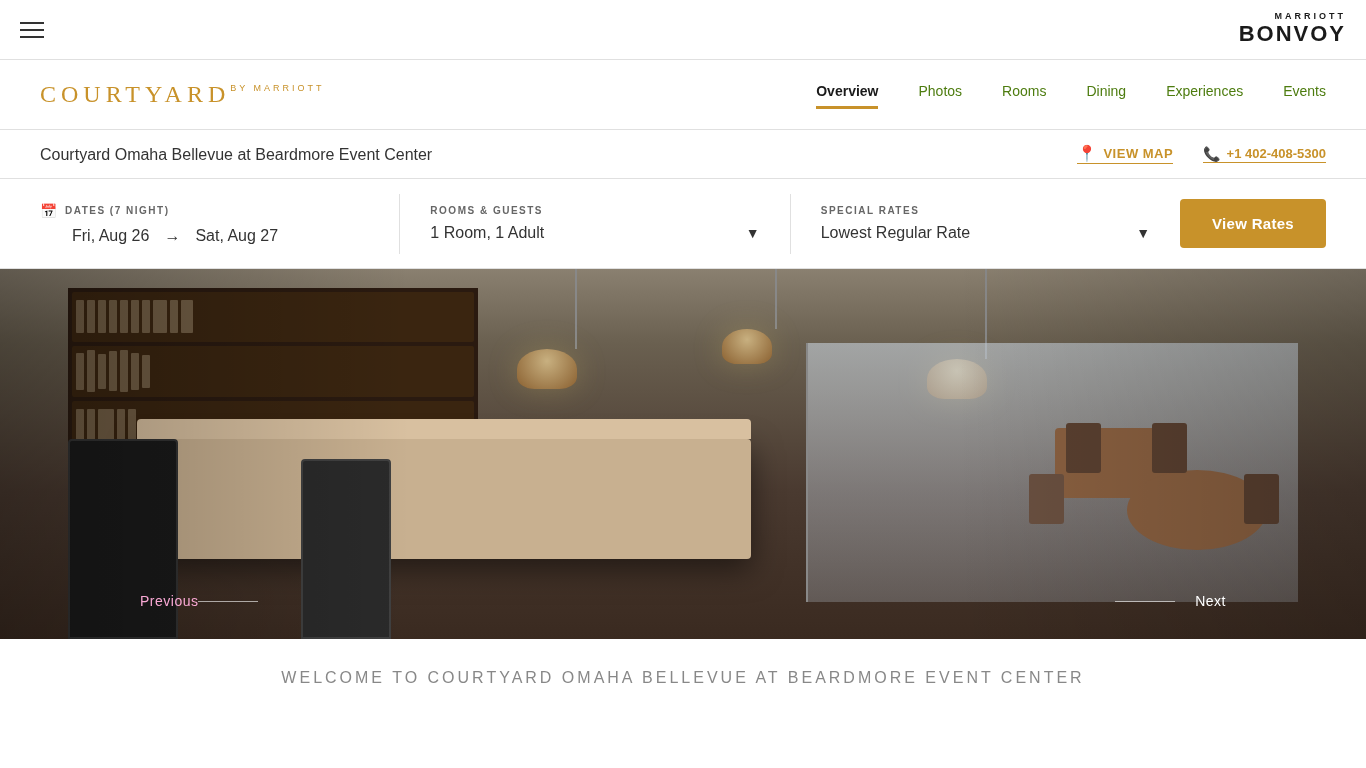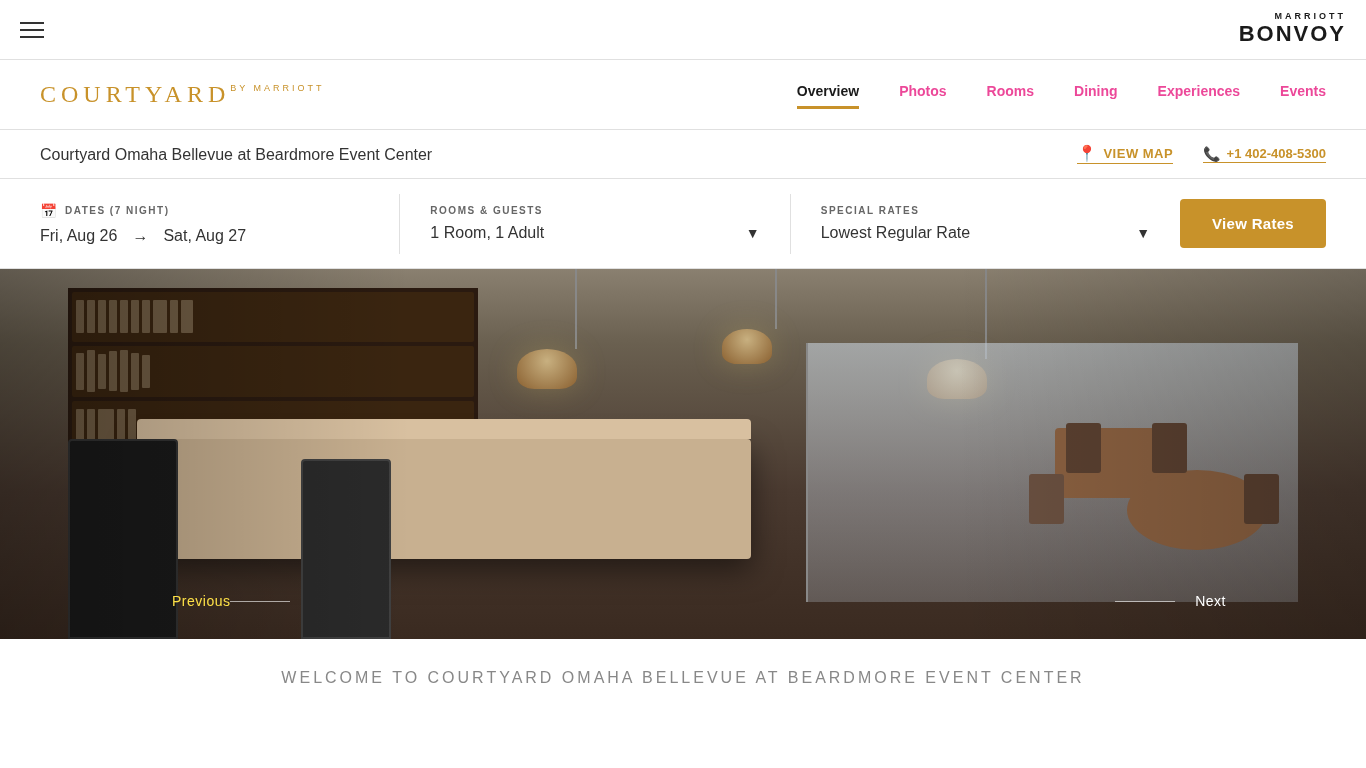--- a/index.html
+++ b/index.html
@@ -72,26 +72,25 @@
       color: #c8922a;
       margin-top: 2px;
     }
     .main-nav {
       display: flex;
       gap: 40px;
       align-items: flex-start;
     }
     .nav-item {
       font-size: 14px;
-      color: #ec4899;
+      color: #4d7c0f;
       cursor: pointer;
       padding-bottom: 8px;
       text-decoration: none;
       position: relative;
-      font-weight: bold;
     }
     .nav-item.active {
       color: #1a1a1a;
       font-weight: 600;
     }
     .nav-item.active::after {
       content: '';
       position: absolute;
       bottom: -2px;
       left: 0;
@@ -178,20 +177,21 @@
       align-items: center;
       gap: 6px;
     }
     .calendar-icon { color: #c8922a; font-size: 14px; }
     .booking-dates {
       display: flex;
       align-items: flex-start;
       gap: 15px;
       font-size: 16px;
       color: #333;
+      margin-left: 32px;
     }
     .arrow-icon { color: #333; font-size: 16px; }
     .booking-selector {
       display: flex;
       align-items: center;
       justify-content: space-between;
       font-size: 16px;
       color: #333;
       cursor: pointer;
     }
@@ -313,25 +313,24 @@
       left: -29px;
       box-shadow: 0 0 30px rgba(200,180,100,0.3);
     }
 
     .hero-nav-prev {
       position: absolute;
       bottom: 30px;
       left: 140px;
       display: flex;
       align-items: center;
-      color: #fde047;
+      color: #f9a8d4;
       font-size: 14px;
       cursor: pointer;
       letter-spacing: 0.5px;
-      margin-left: 32px;
     }
     .hero-nav-next {
       position: absolute;
       bottom: 30px;
       right: 140px;
       display: flex;
       align-items: center;
       gap: 20px;
       color: #fff;
       font-size: 14px;

